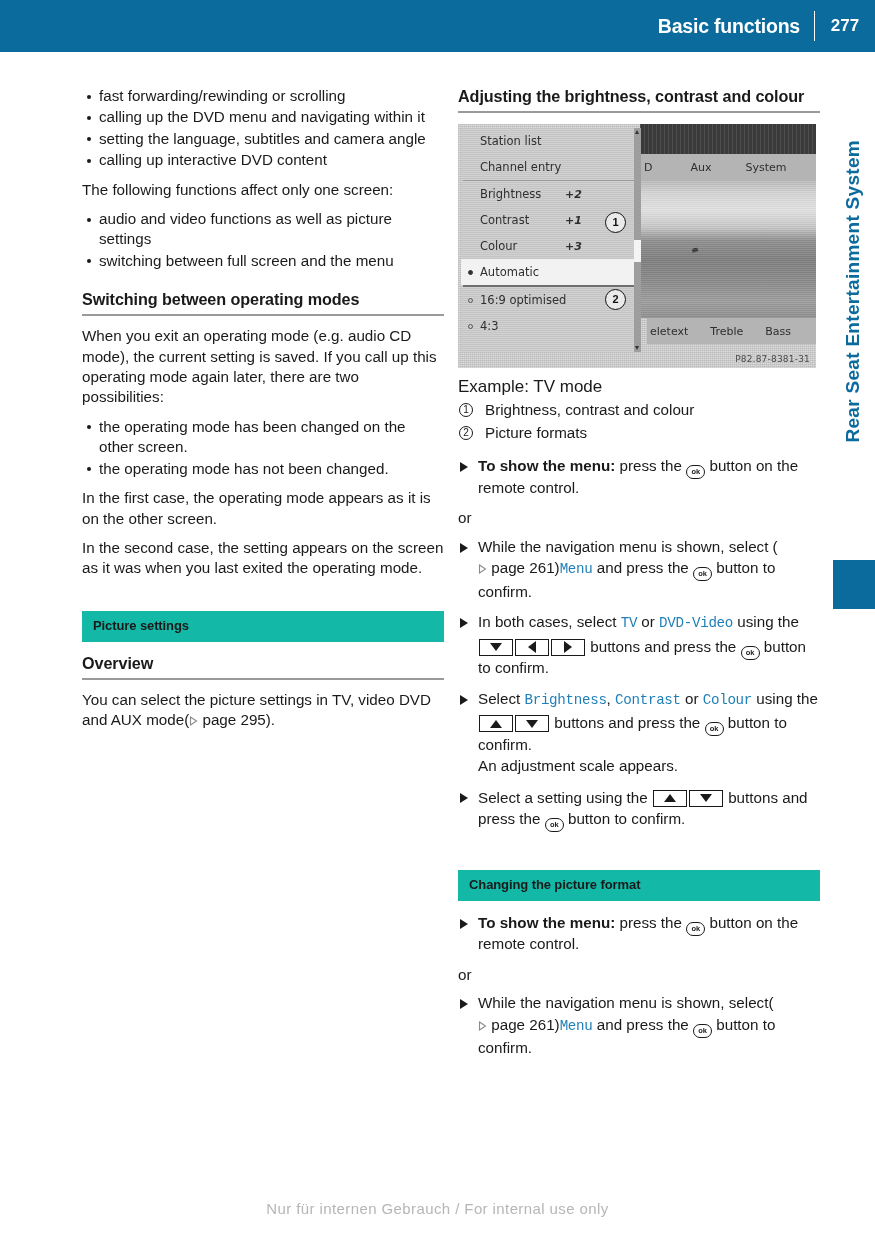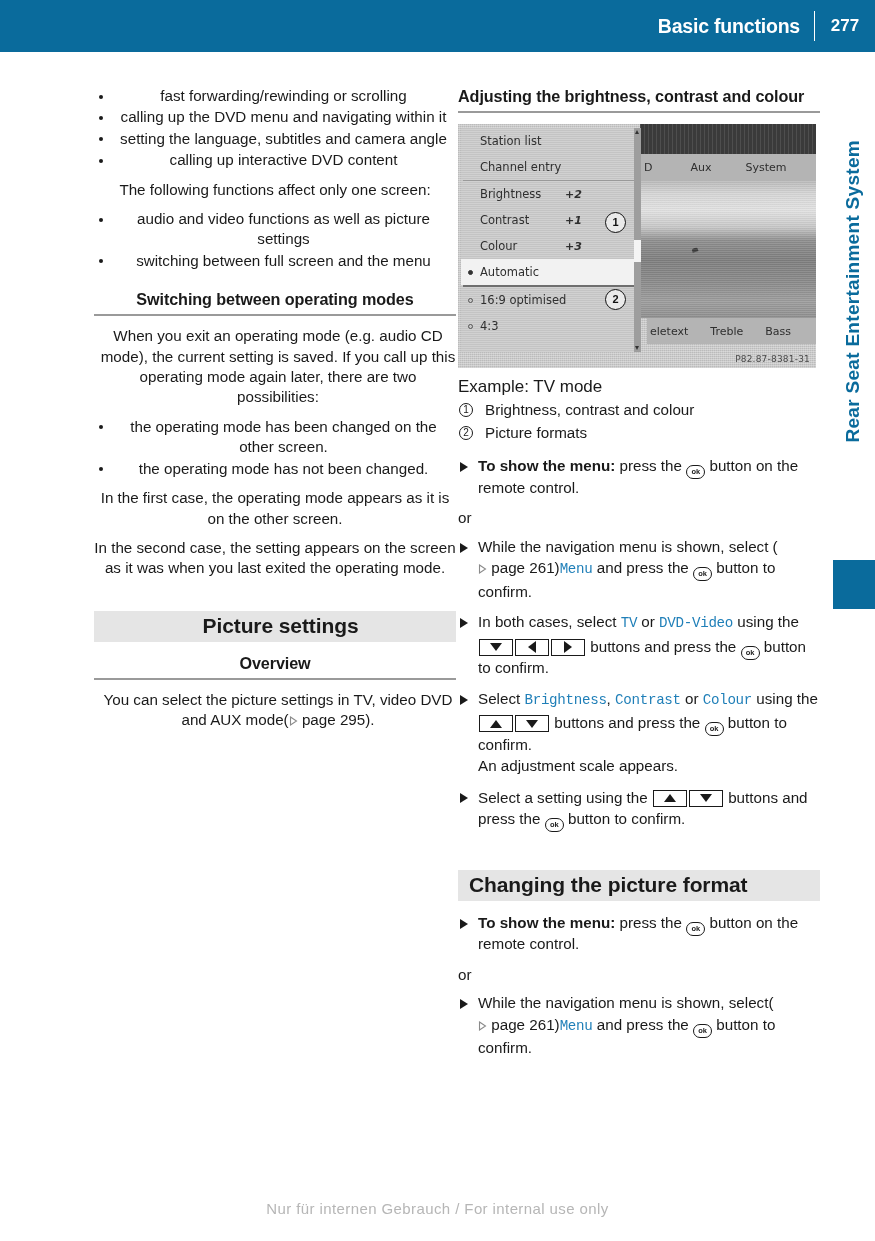--- a/index.html
+++ b/index.html
@@ -69,21 +69,21 @@
     width: 42px; height: 49px;
     background: #0a6b9c;
   }
 
   
   .col {
     position: absolute;
     top: 86px;
     width: 362px;
   }
-  #colLeft  { left: 94px; text-align: center; }
+  #colLeft  { left: 82px; }
   #colRight { left: 458px; }
 
   p, ul, li { margin: 0; padding: 0; }
 
   .body-text {
     font-size: 15.2px;
     line-height: 20.4px;
     margin-bottom: 9px;
     color: #1a1a1a;
   }
@@ -113,27 +113,27 @@
   h3.sub {
     font-size: 16.2px;
     font-weight: bold;
     margin: 14px 0 0 0;
     padding: 0 0 4px 0;
     border-bottom: 2px solid #9a9a9a;
     line-height: 21px;
     letter-spacing: -0.1px;
   }
   h3.sub + .body-text,
-  h3.sub + ul { margin-top: 9px; margin-left: 6px; }
+  h3.sub + ul { margin-top: 9px; }
 
   
   h2.band {
-    font-size: 21px;
-    font-weight: bold;
-    background: #e5e5e5;
+    font-size: 13px;
+    font-weight: bold;
+    background: #14b8a6;
     margin: 0;
     padding: 5px 0 6px 11px;
     line-height: 20px;
     letter-spacing: -0.1px;
   }
 
   
   ul.steps { list-style: none; margin: 0; padding: 0; }
   ul.steps li {
     position: relative;

